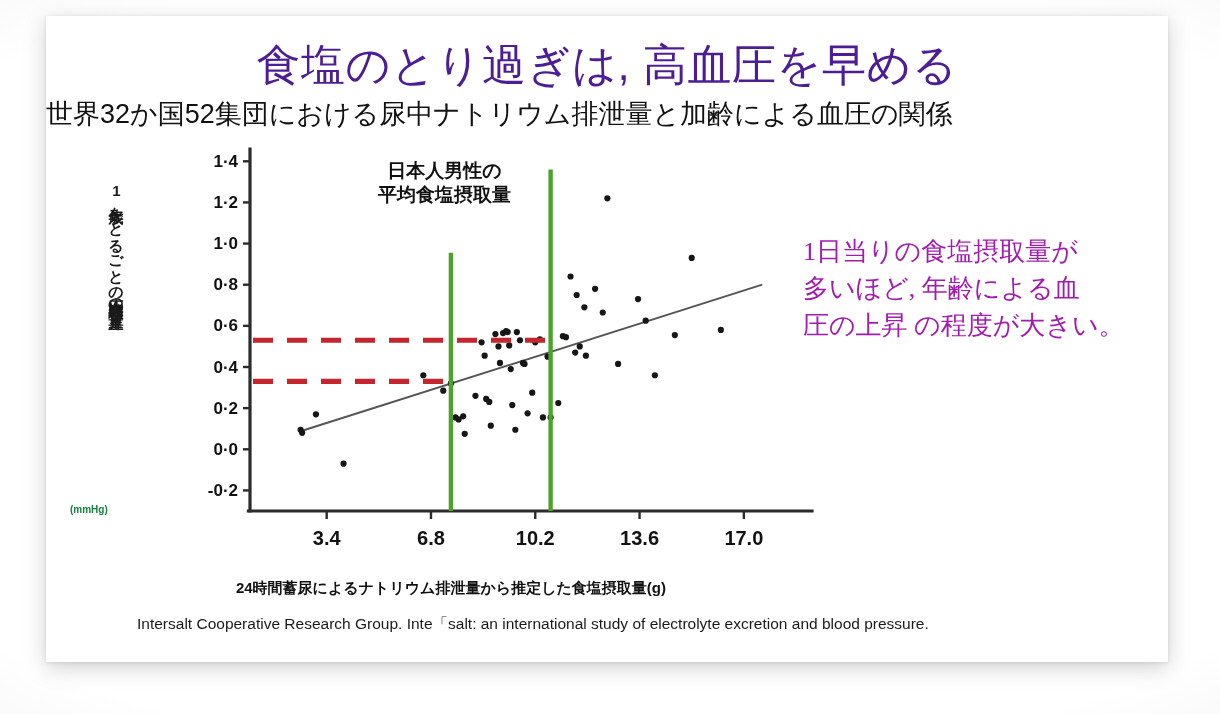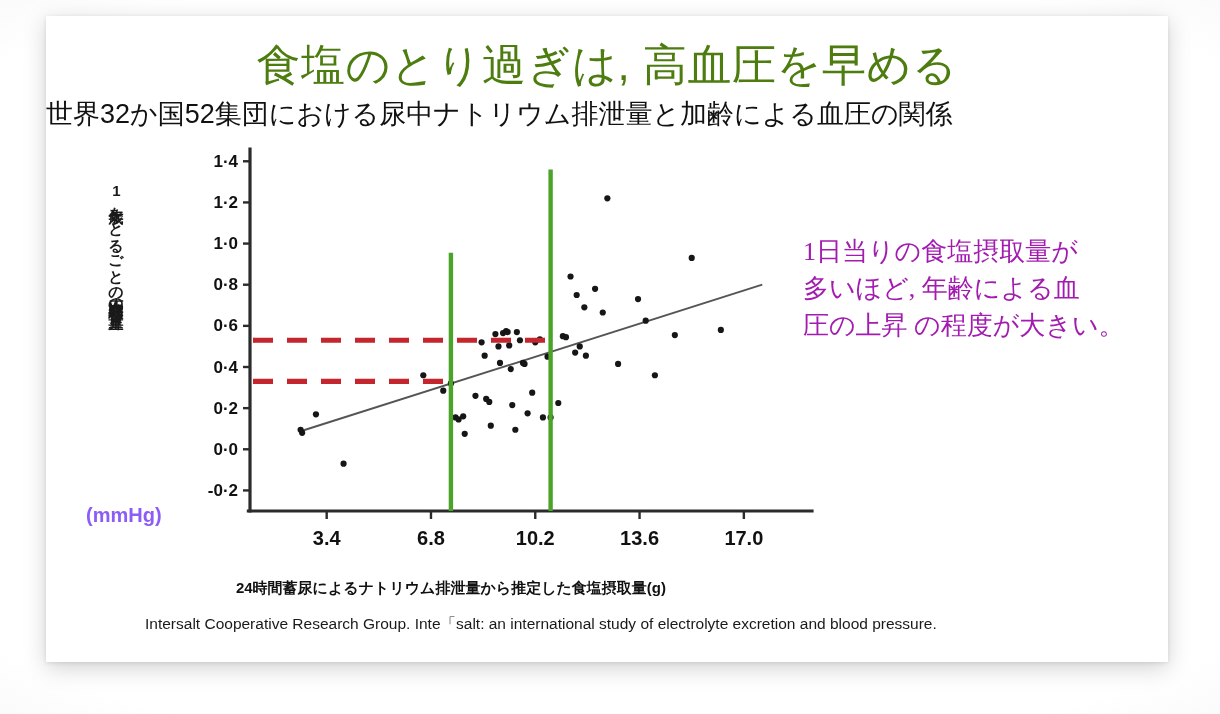--- a/index.html
+++ b/index.html
@@ -39,21 +39,21 @@
 
   
   .title {
     position: absolute;
     left: 0; right: 0;
     top: 26px;
     text-align: center;
     font-size: 44px;
     line-height: 1.05;
     letter-spacing: 0.5px;
-    color: #4d7c0f;
+    color: #4c1d95;
     white-space: nowrap;
   }
   .subtitle {
     position: absolute;
     left: 0; right: 0;
     top: 84px;
     text-align: left;
     font-size: 27px;
     line-height: 1.1;
     color: #111111;
@@ -79,25 +79,25 @@
     font-weight: 700;
     color: #1a1a1a;
     writing-mode: vertical-rl;
     text-orientation: upright;
     letter-spacing: -1px;
     line-height: 1;
     white-space: nowrap;
   }
   .axis-unit-v {
     position: absolute;
-    left: 40px;
+    left: 24px;
     top: 488px;
-    font-size: 20px;
-    font-weight: 700;
-    color: #8b5cf6;
+    font-size: 10px;
+    font-weight: 700;
+    color: #15803d;
     white-space: nowrap;
   }
   .axis-label-h {
     position: absolute;
     left: 150px;
     top: 563px;
     width: 470px;
     text-align: right;
     font-size: 15px;
     font-weight: 700;
@@ -136,21 +136,21 @@
     color: #a21caf;
     font-size: 26px;
     line-height: 1.42;
     white-space: nowrap;
     font-family: Liberation Serif, serif;
   }
 
   
   #citation {
     position: absolute;
-    left: 99px;
+    left: 91px;
     top: 596px;
     width: 1010px;
     color: #1a1a1a;
     font-size: 15.5px;
     line-height: 1.52;
   }
   #citation div { white-space: nowrap; }
 </style>
 </head>
 <body>
@@ -258,20 +258,24 @@
           <circle cx="596.8483146067415" cy="190.9714285714286" r="3.1" fill="#161616"></circle>
           <line x1="129" y1="201.25714285714284" x2="426.6067415730337" y2="201.25714285714284" stroke="#c4262e" stroke-width="5.2" stroke-dasharray="20 14" stroke-linecap="butt"></line>
           <line x1="129" y1="242.4" x2="326.9157303370786" y2="242.4" stroke="#c4262e" stroke-width="5.2" stroke-dasharray="20 14" stroke-linecap="butt"></line>
           <line x1="326.9157303370786" y1="113.82857142857142" x2="326.9157303370786" y2="372" stroke="#4ca32a" stroke-width="4.4"></line>
           <line x1="426.6067415730337" y1="30.514285714285677" x2="426.6067415730337" y2="372" stroke="#4ca32a" stroke-width="4.4"></line>
         </svg>
     </div>
 
     <div class="axis-label-h">24時間蓄尿によるナトリウム排泄量から推定した食塩摂取量(g)</div>
 
+    <div class="callout" id="callout-avg">
+      <div>日本人男性の</div>
+      <div>平均食塩摂取量</div>
+    </div>
 
 
     <div id="commentary">
       <div>1日当りの食塩摂取量が</div>
       <div>多いほど, 年齢による血</div>
       <div>圧の上昇 の程度が大きい。</div>
     </div>
 
     <div id="citation">
       <div>Intersalt Cooperative Research Group. Inte「salt: an international study of electrolyte excretion and blood pressure.</div>

